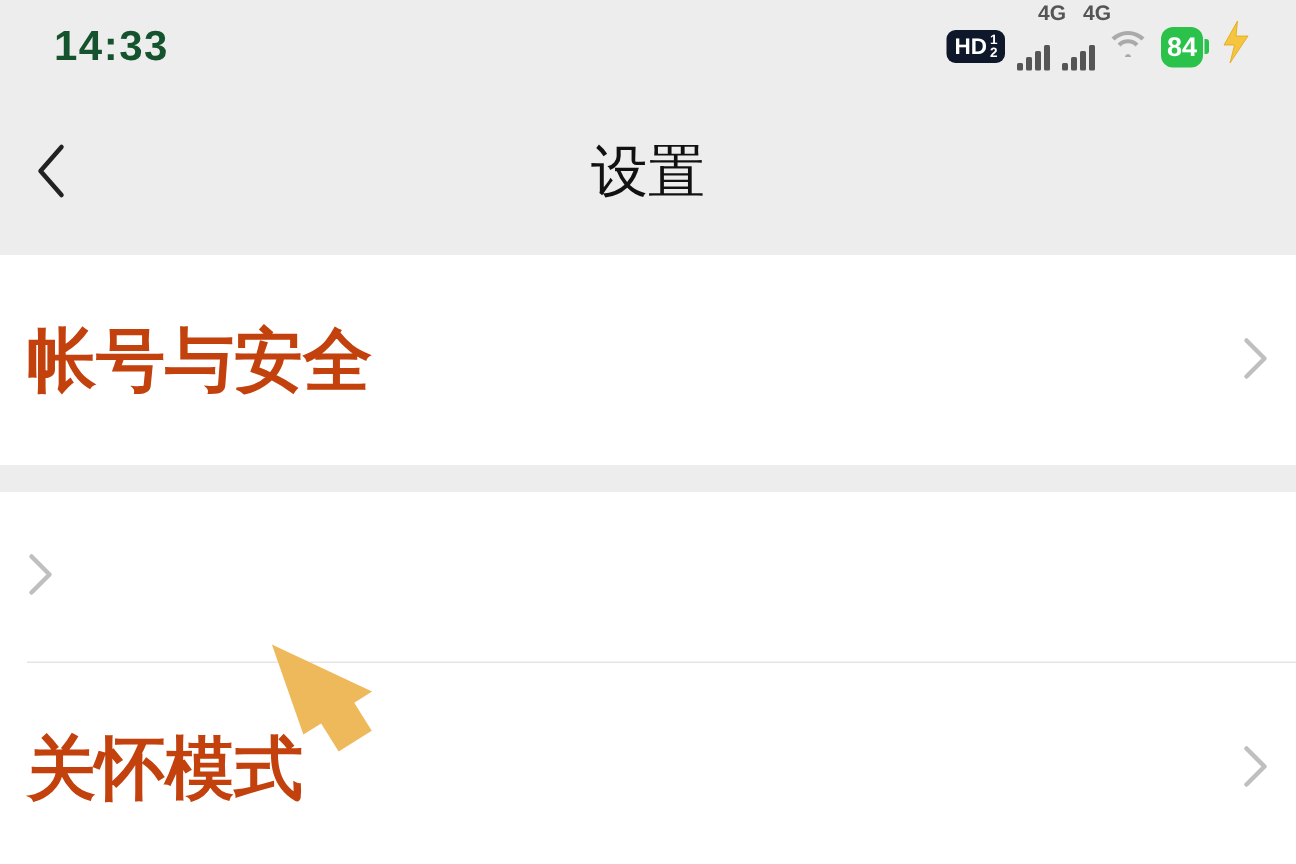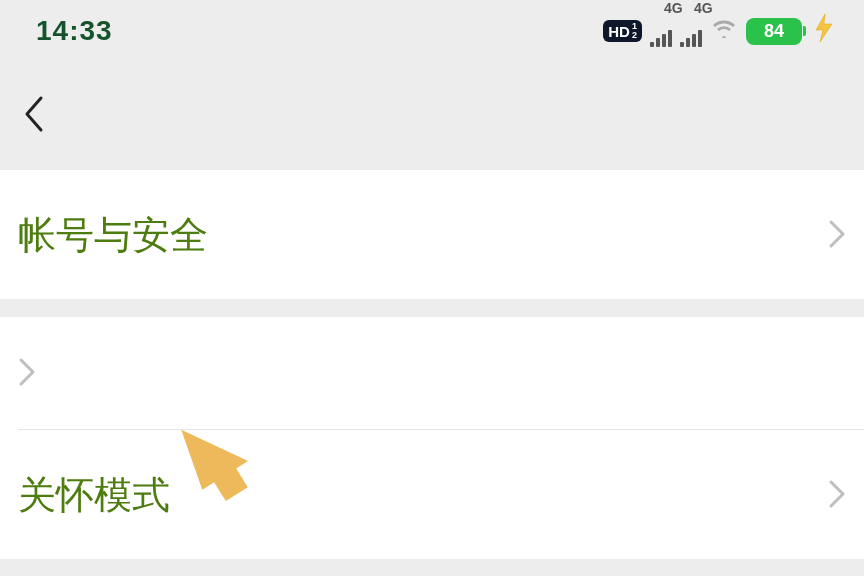--- a/index.html
+++ b/index.html
@@ -82,21 +82,21 @@
     .signal-bars span:nth-child(4){height:17px}
     .wifi-icon {
       font-size: 22px;
       color: #999;
       margin: 0 2px;
     }
     .battery {
       background: #2bc24b;
       color: #fff;
       border-radius: 8px;
-      padding: 3px 18px;
+      padding: 3px 4px;
       font-size: 18px;
       font-weight: 700;
       position: relative;
     }
     .battery::after{
       content:"";
       position:absolute;
       right:-4px;
       top:50%;
       transform:translateY(-50%);
@@ -146,23 +146,23 @@
     .group + .group { margin-top: 18px; }
     .row {
       display: flex;
       align-items: center;
       justify-content: space-between;
       padding: 40px 18px 38px 18px;
       cursor: pointer;
       position: relative;
     }
     .row-label {
-      font-size: 38px;
-      color: #4d7c0f;
-      font-weight: 400;
+      font-size: 46px;
+      color: #c2410c;
+      font-weight: 700;
     }
     .chevron svg { width: 18px; height: 30px; }
     .divider {
       height: 1px;
       background: #e5e5e5;
       margin-left: 18px;
     }
 
     
     .arrow-annotation {
@@ -218,20 +218,21 @@
     </span>
   </div>
 </div>
 
 <div class="header">
   <div class="back-btn">
     <svg viewBox="0 0 22 40">
       <polyline points="18,4 4,20 18,36" fill="none" stroke="#222" stroke-width="3" stroke-linecap="round" stroke-linejoin="round"></polyline>
     </svg>
   </div>
+  <div class="header-title">设置</div>
 </div>
 
 <div class="group">
   <div class="row">
     <span class="row-label">帐号与安全</span>
     <span class="chevron">
       <svg viewBox="0 0 18 30">
           <polyline points="3,3 15,15 3,27" fill="none" stroke="#bfbfbf" stroke-width="3" stroke-linecap="round" stroke-linejoin="round"></polyline>
         </svg>
     </span>

